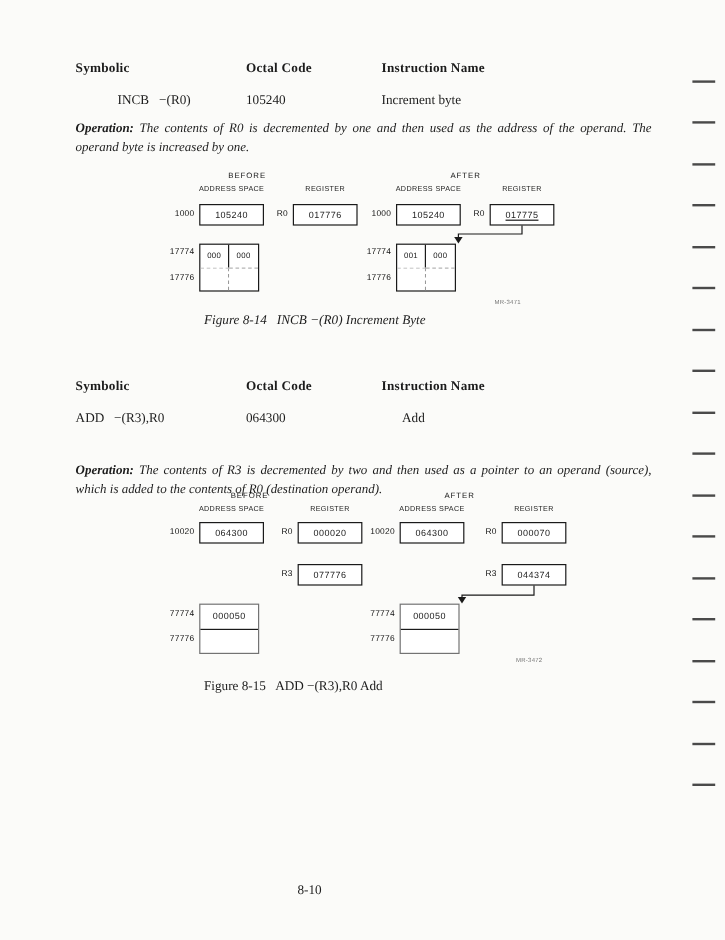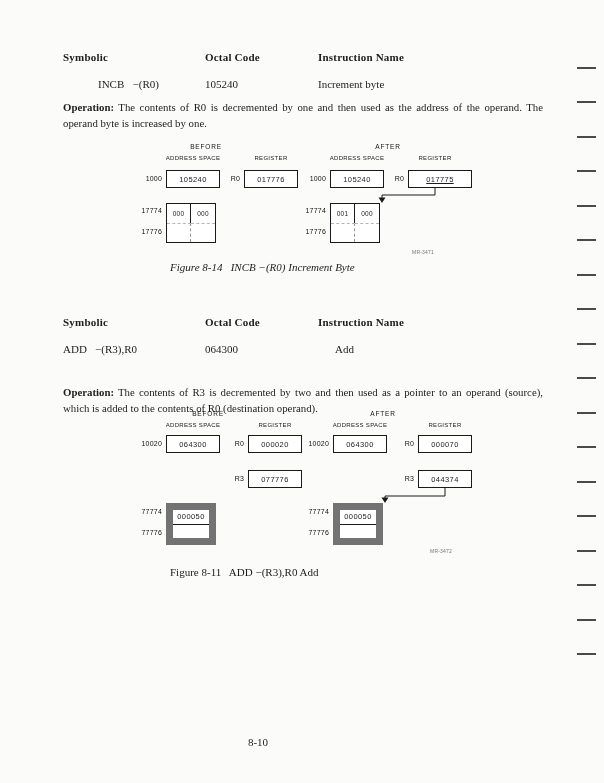--- a/index.html
+++ b/index.html
@@ -1,37 +1,37 @@
 <!DOCTYPE html>
 <html><head>
 <meta charset="utf-8">
 <style>
   * { margin:0; padding:0; box-sizing:border-box; }
   html,body { width:604px; height:783px; }
   body { background:#fbfbf9; font-family:"Liberation Serif", serif; color:#1c1c1c; position:relative; overflow:hidden; }
 
   .hdr { position:absolute; font-weight:bold; font-size:11px; letter-spacing:0.2px; }
   .val { position:absolute; font-size:11px; white-space:pre; }
-  .op  { position:absolute; font-size:10.8px; line-height:1.45; text-align:justify; }
+  .op  { position:absolute; font-size:10.8px; line-height:1.45; text-align:justify;font-style:italic; }
   .op b { font-weight:bold; }
   .caption { position:absolute; font-size:11px; white-space:pre; }
   .pagenum { position:absolute; left:0; width:516px; text-align:center; font-size:11px; }
 
   .figure { position:absolute; font-family:"Liberation Sans", sans-serif; }
   .figure > div, .figure > svg { position:absolute; }
   .fig-head  { font-size:6.5px; letter-spacing:0.8px; text-align:center; color:#111; }
   .col-label { font-size:6px; letter-spacing:0.3px; text-align:center; color:#222; }
   .addr-label { font-size:7px; text-align:right; color:#111; letter-spacing:0.2px; }
   .vbox { border:1px solid #1a1a1a; background:#fff; display:flex; align-items:center; justify-content:center; font-size:7.5px; letter-spacing:0.4px; }
   .membox2 { border:1px solid #1a1a1a; background:#fff; display:grid; grid-template-columns:1fr 1fr; grid-template-rows:1fr 1fr; }
   .membox2 .c { display:flex; align-items:center; justify-content:center; font-size:6.5px; letter-spacing:0.3px; }
   .c-tl { border-right:1px solid #1a1a1a; }
   .c-bl { border-right:1px dashed #999; border-top:1px dashed #b5b5b5; }
   .c-br { border-top:1px dashed #b5b5b5; }
-  .membox1 { border:7px solid #737373; background:#fff; display:flex; flex-direction:column; }
+  .membox1 { border:1px solid #737373; background:#fff; display:flex; flex-direction:column; }
   .membox1 .row-top { flex:1; border-bottom:1px solid #1a1a1a; display:flex; align-items:center; justify-content:center; font-size:7.5px; letter-spacing:0.4px; }
   .membox1 .row-bottom { flex:1; }
   .mr-code { font-size:5px; color:#777; text-align:right; letter-spacing:0.2px; }
   .margin-mark { position:absolute; left:577px; width:19px; height:2px; background:#4a4a4a; }
   .arrow-line { stroke:#1a1a1a; stroke-width:1; fill:none; }
   .arrow-tip { fill:#1a1a1a; }
 </style>
 </head>
 <body>
 
@@ -71,21 +71,21 @@
 
   <div class="fig-head" style="left:222px; top:0; width:76px;">AFTER</div>
   <div class="col-label" style="left:186px; top:12px; width:86px;">ADDRESS SPACE</div>
   <div class="col-label" style="left:276px; top:12px; width:62px;">REGISTER</div>
 
   <div class="addr-label" style="left:166px; top:32px; width:32px;">1000</div>
   <div class="vbox" style="left:202px; top:27px; width:54px; height:18px;">
       <span>105240</span>
     </div>
   <div class="addr-label" style="left:260px; top:32px; width:16px;">R0</div>
-  <div class="vbox" style="left:280px; top:27px; width:64px; height:18px;text-decoration:underline;">
+  <div class="vbox" style="left:280px; top:27px; width:54px; height:18px;text-decoration:underline;">
       <span>017775</span>
     </div>
 
   <div class="addr-label" style="left:164px; top:64px; width:34px;">17774</div>
   <div class="addr-label" style="left:164px; top:85px; width:34px;">17776</div>
   <div class="membox2" style="left:202px; top:60px; width:50px; height:40px;">
     <div class="c c-tl">001</div>
     <div class="c c-tr">000</div>
     <div class="c c-bl"></div>
     <div class="c c-br"></div>
@@ -164,21 +164,21 @@
   </div>
 
   <svg width="360" height="152" style="left:0; top:0;">
     <polyline class="arrow-line" points="317,80 317,88 257,88 257,90"></polyline>
     <polygon class="arrow-tip" points="253.5,89.5 260.5,89.5 257,95"></polygon>
   </svg>
 
   <div class="mr-code" style="left:270px; top:140px; width:54px;">MR-3472</div>
 </div>
 
-<div class="caption" style="left:170px; top:566px;">Figure 8-11   ADD −(R3),R0 Add</div>
+<div class="caption" style="left:170px; top:566px;">Figure 8-15   ADD −(R3),R0 Add</div>
 
 <div class="pagenum" style="top:736px;">8-10</div>
 
 <div id="margin-marks">
     <div class="margin-mark" style="top: 67px;"></div>
     <div class="margin-mark" style="top: 101px;"></div>
     <div class="margin-mark" style="top: 136px;"></div>
     <div class="margin-mark" style="top: 170px;"></div>
     <div class="margin-mark" style="top: 205px;"></div>
     <div class="margin-mark" style="top: 239px;"></div>

